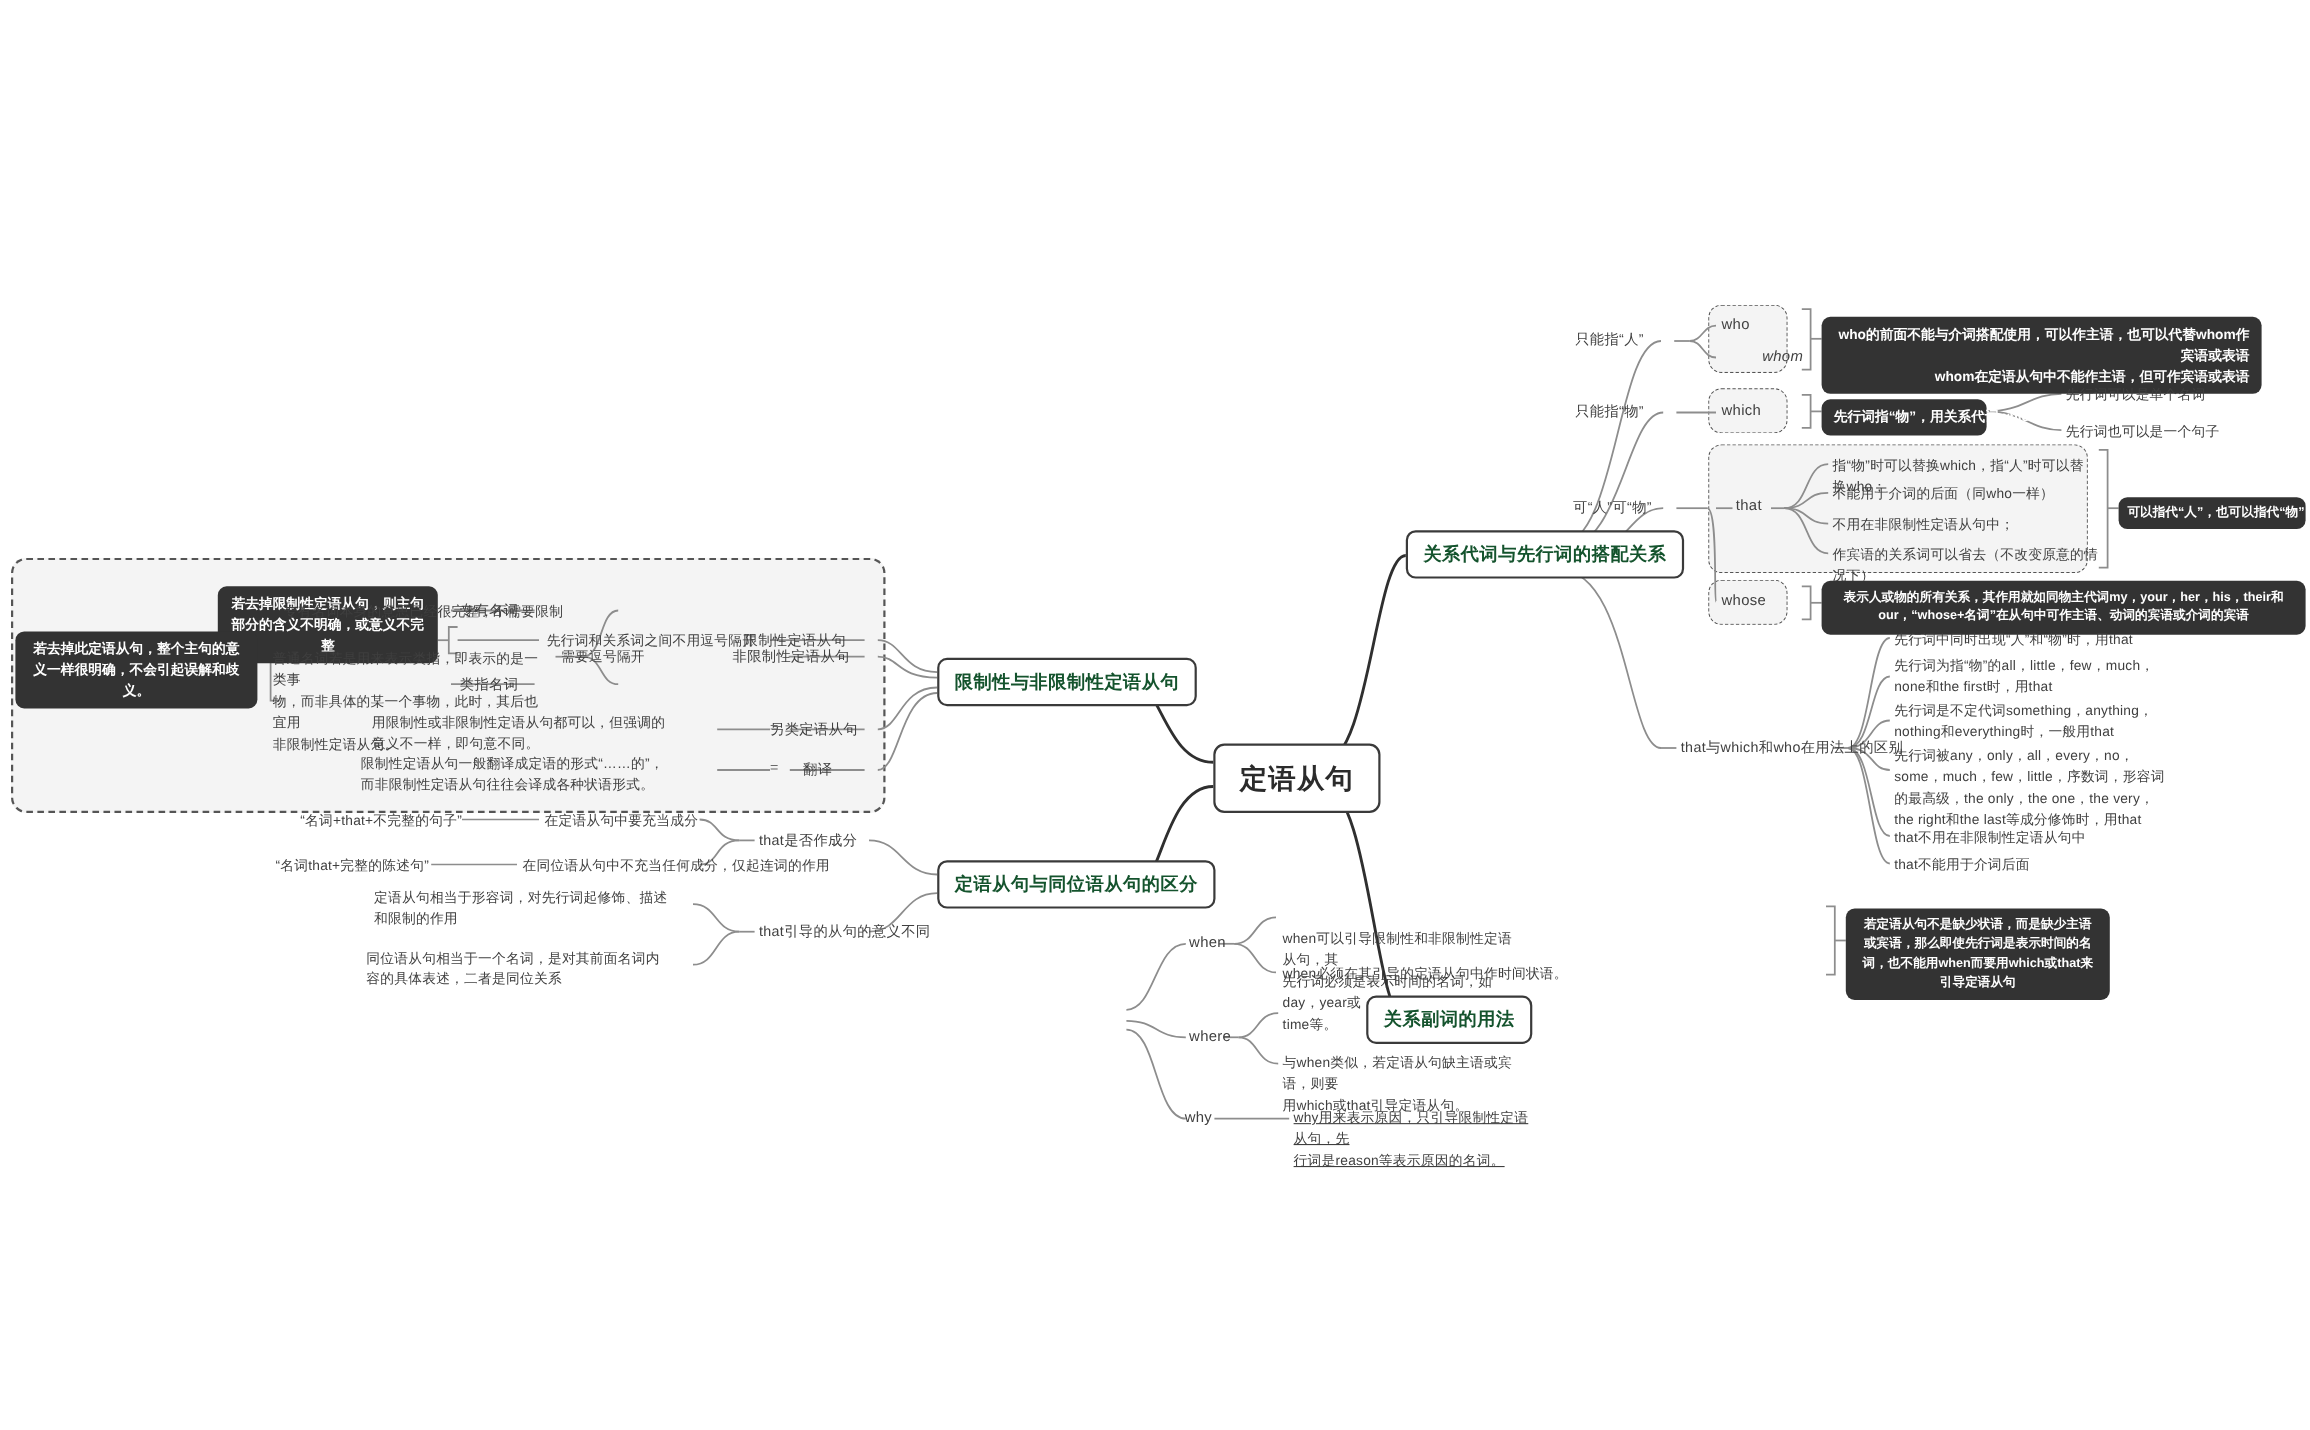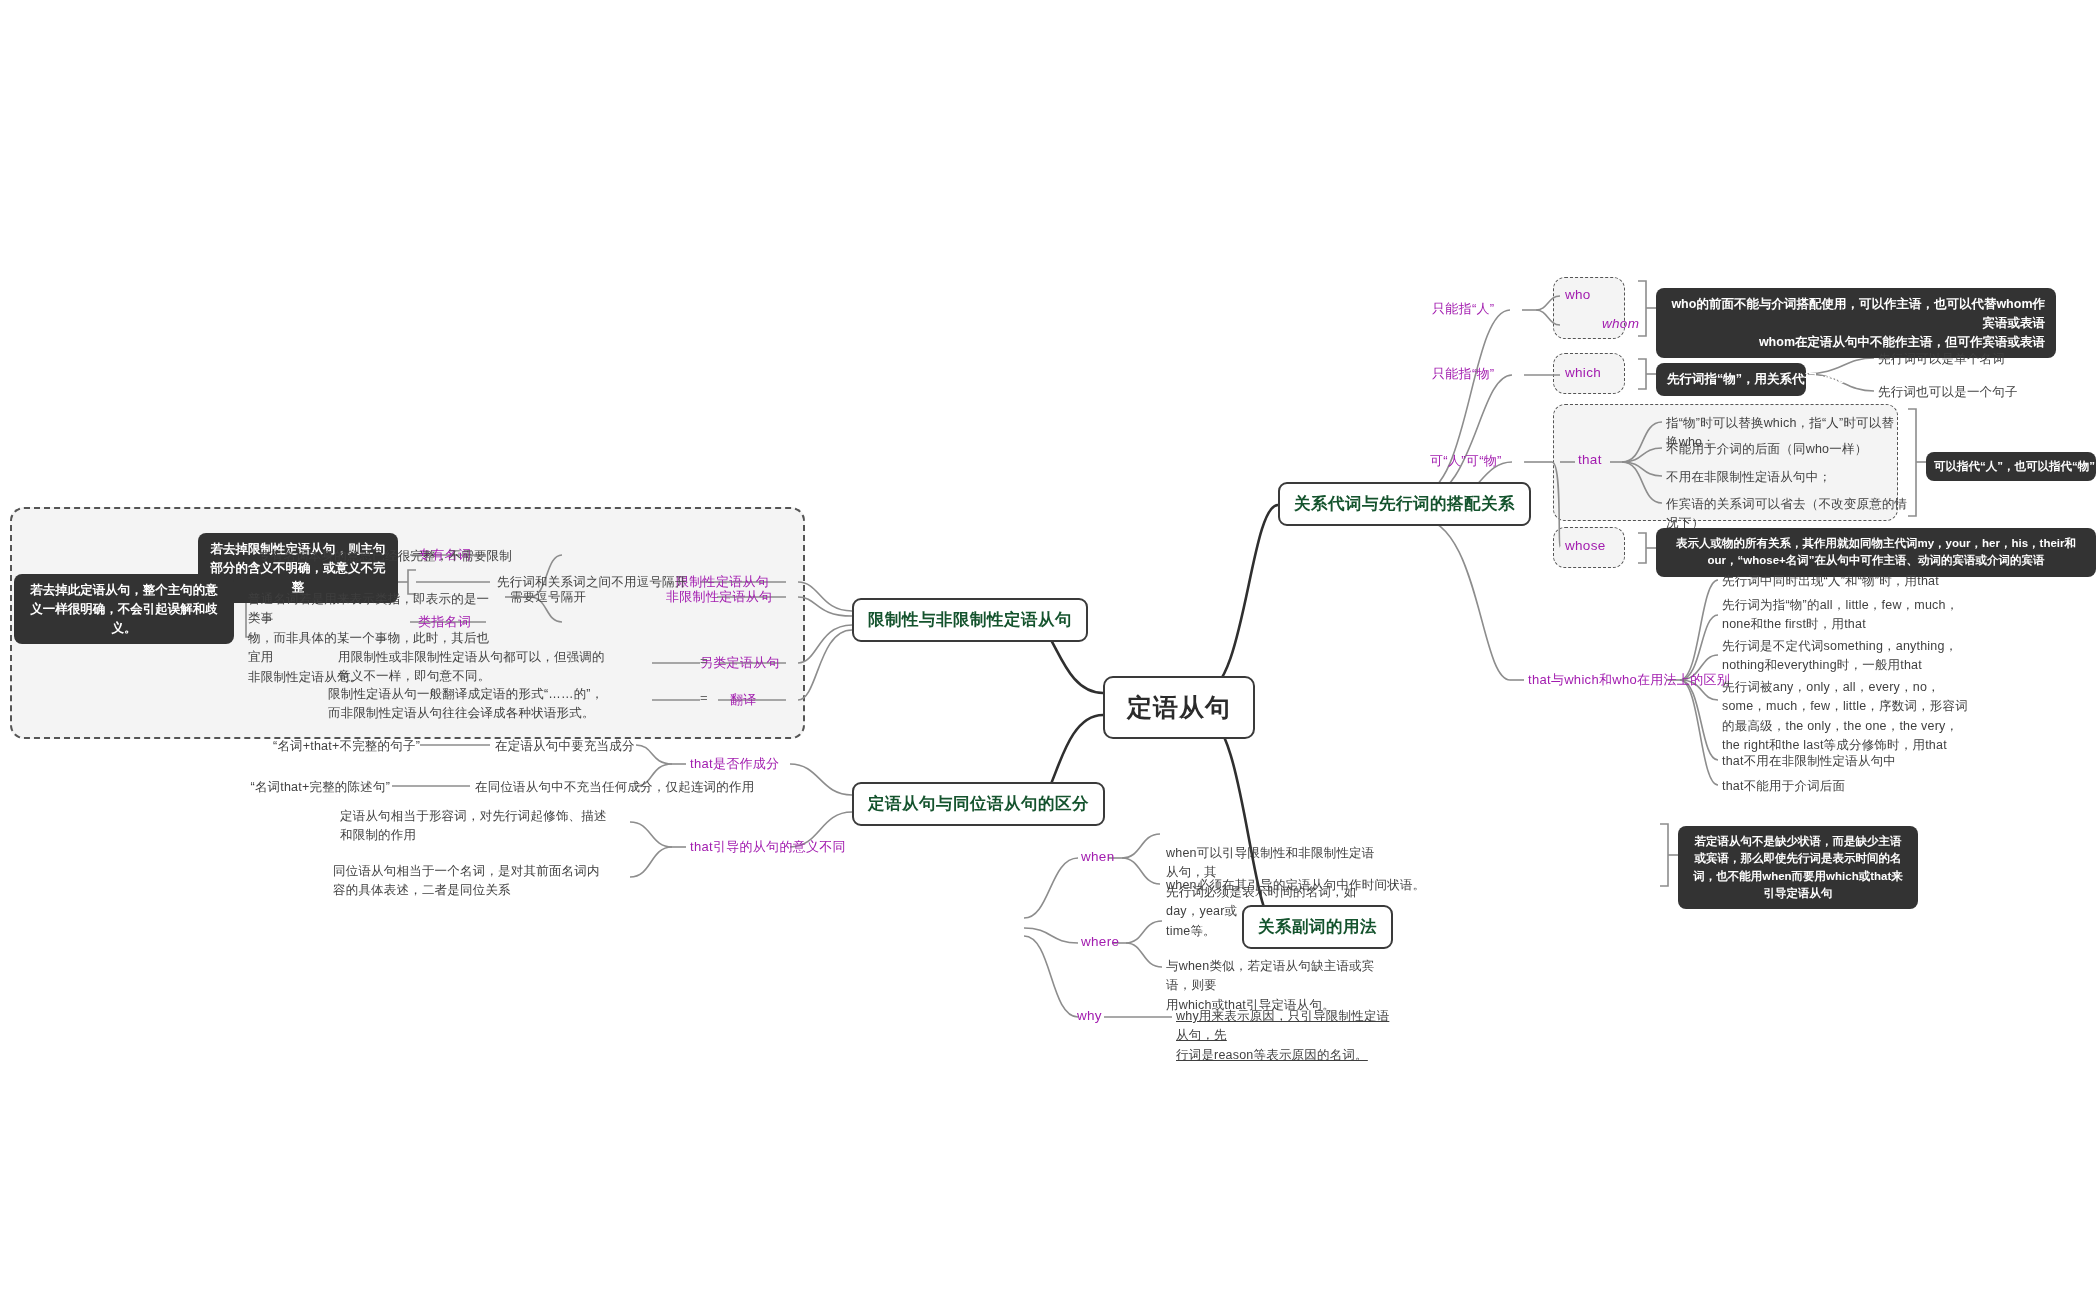--- a/index.html
+++ b/index.html
@@ -72,21 +72,21 @@
   }
   
   .leaf {
     font-size: 12.5px;
     line-height: 1.55;
     color: #3f3f3f;
     letter-spacing: .2px;
   }
   .kw {
     font-size: 13px;
-    color: #a21caf;
+    color: #404040;
     letter-spacing: .3px;
   }
   .kw.en { font-size: 13.5px; }
   .right-text { text-align: right; }
   .eqmark {
     position: absolute;
     font-size: 13px;
     color: #6a6a6a;
     letter-spacing: 0;
   }

